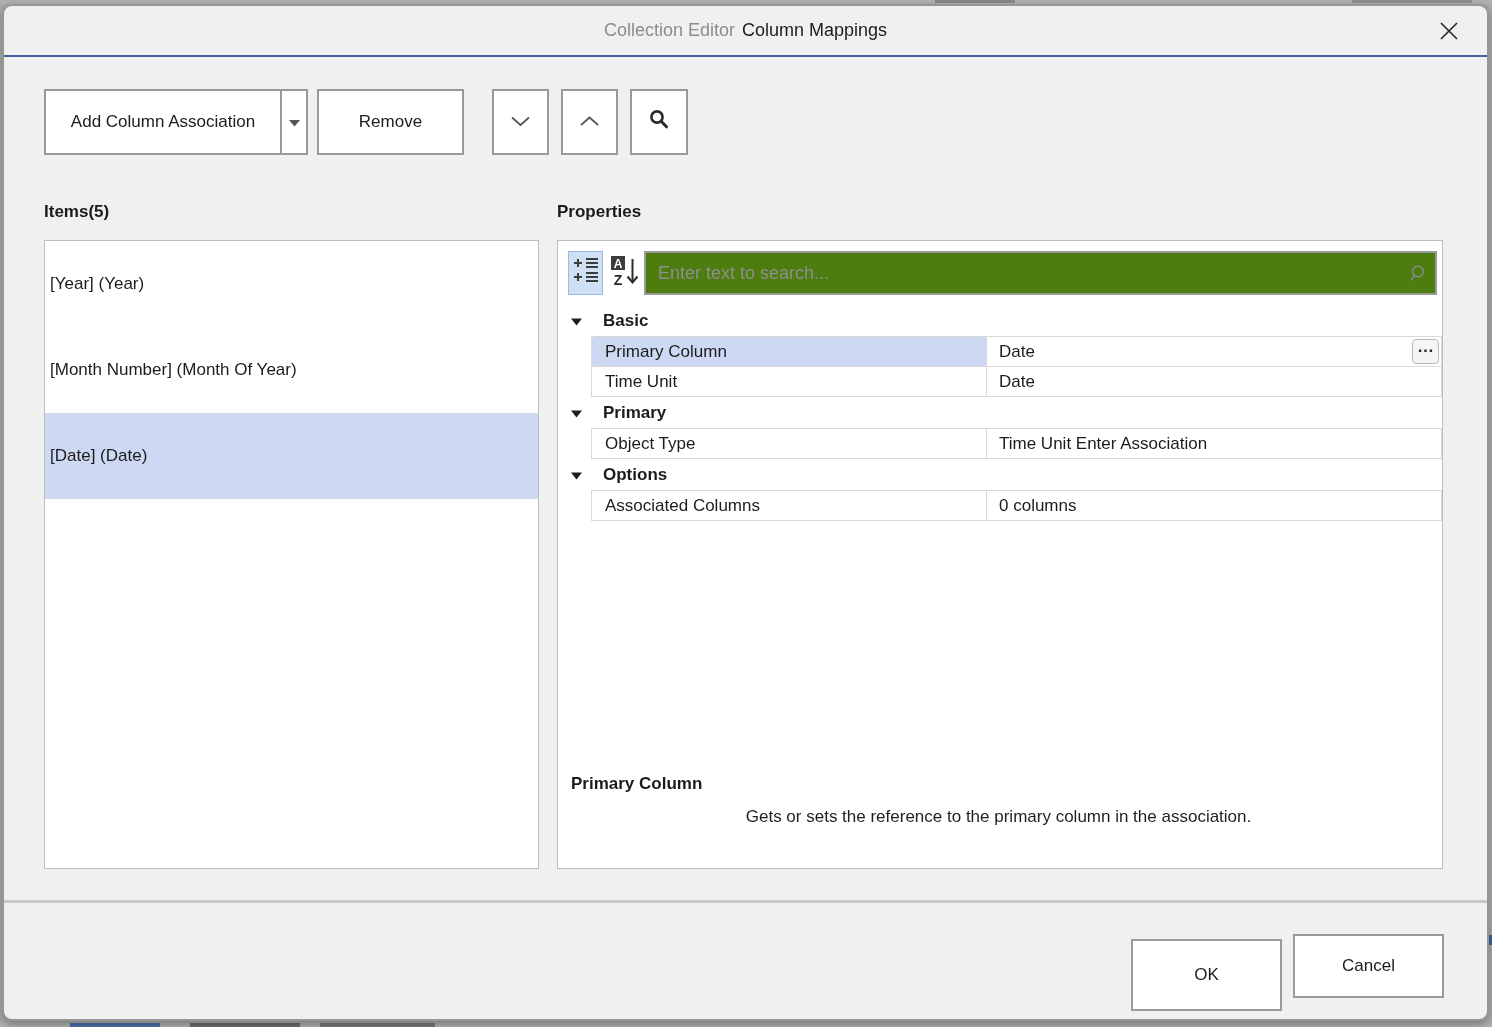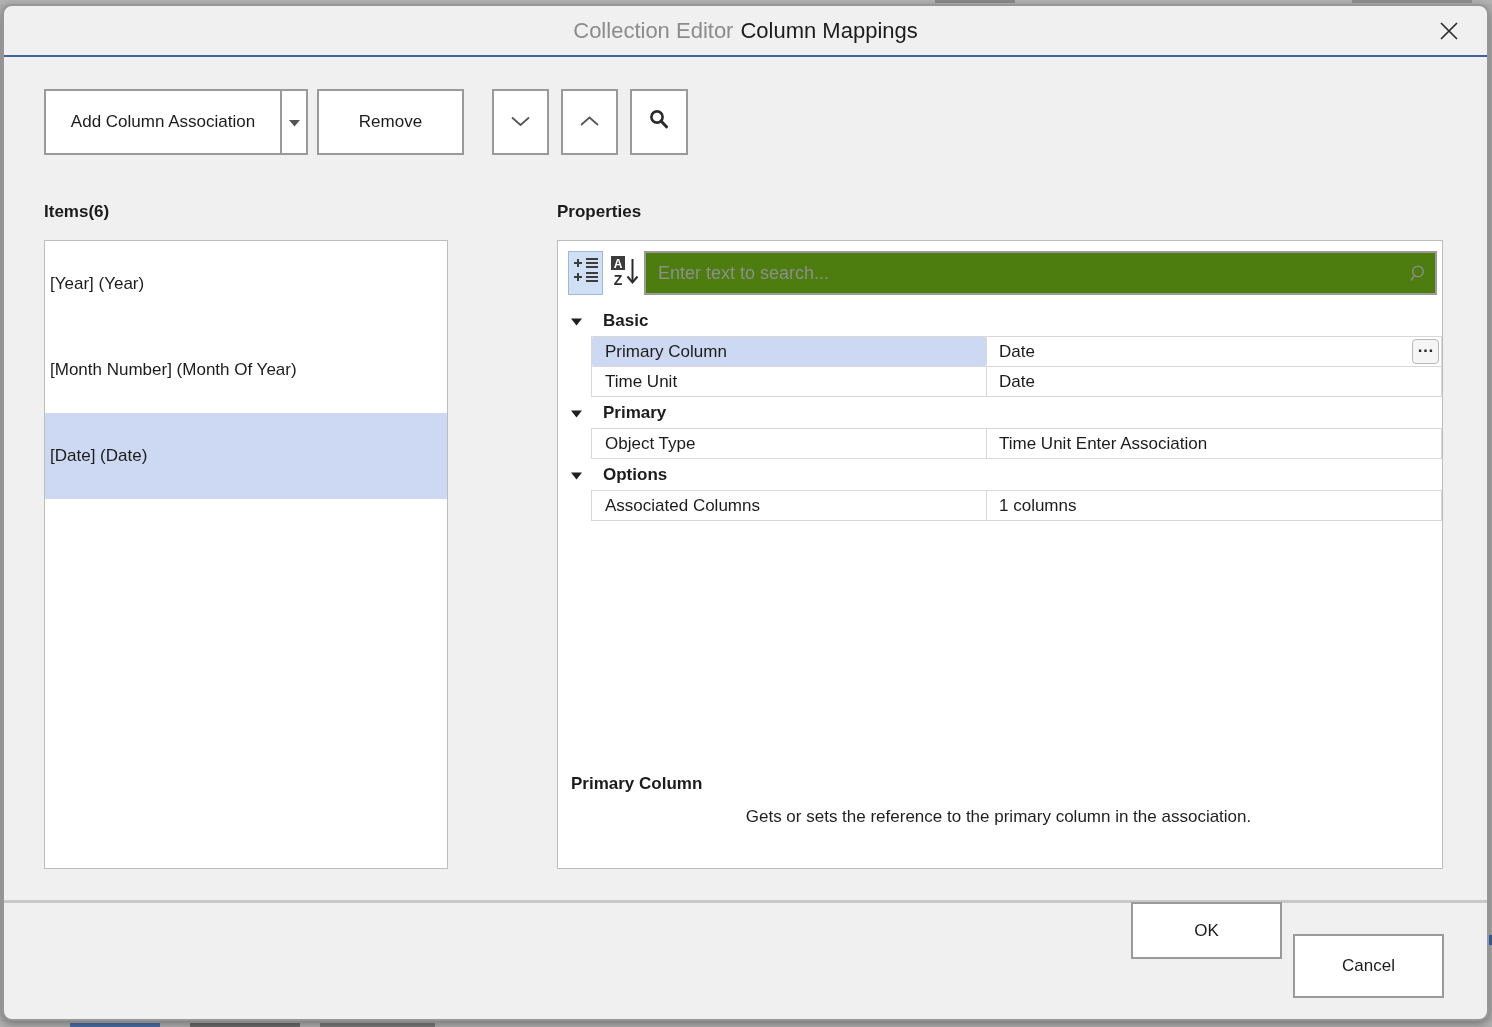--- a/index.html
+++ b/index.html
@@ -17,21 +17,21 @@
   .bg-right-frag { position:absolute; right:0; top:935px; width:3px; height:10px; background:#3f66a8; }
 
   
   .dialog { position:absolute; left:2px; top:4px; width:1487px; height:1017px;
     background:#f0f0f0; border:2px solid #979797; border-radius:10px;
     box-shadow:0 3px 10px rgba(0,0,0,.35); }
 
   .titlebar { position:absolute; left:0; top:0; width:100%; height:51px;
     border-bottom:2px solid #44619c; border-radius:8px 8px 0 0;
     display:flex; align-items:center; justify-content:center; }
-  .title { font-size:22px; }
+  .title { font-size:18px; }
   .title-prefix { color:#8c8c8c; margin-right:7px; }
   .title-main { color:#1c1c1c; }
   .close-btn { position:absolute; right:22px; top:11px; width:32px; height:32px;
     display:flex; align-items:center; justify-content:center; cursor:pointer; }
 
   
   .btn { position:absolute; top:83px; height:66px; background:#ffffff;
     border:2px solid #9a9a9a; font-family:"Liberation Sans",sans-serif;
     font-size:17px; color:#1c1c1c; display:flex; align-items:center; justify-content:center; cursor:pointer; }
   .btn-add       { left:40px;  width:238px; }
@@ -39,21 +39,21 @@
   .btn-remove    { left:313px; width:147px; }
   .btn-down      { left:488px; width:57px; }
   .btn-up        { left:557px; width:57px; }
   .btn-search    { left:626px; width:58px; }
 
   .panel-header { position:absolute; top:196px; font-size:17px; font-weight:bold; color:#1b1b1b; }
   .items-header { left:40px; }
   .props-header { left:553px; }
 
   
-  .items-list { position:absolute; left:40px; top:234px; width:404px; height:629px;
+  .items-list { position:absolute; left:40px; top:234px; width:495px; height:629px;
     background:#ffffff; border:1px solid #bdbdbd; overflow:hidden; }
   .list-item { height:86px; display:flex; align-items:center; padding-left:5px; font-size:17px; cursor:default; }
   .list-item.selected { background:#cdd9f2; }
 
   
   .props-panel { position:absolute; left:553px; top:234px; width:886px; height:629px;
     background:#ffffff; border:1px solid #bdbdbd; }
   .icon-toggle { position:absolute; top:10px; width:35px; height:44px;
     display:flex; align-items:center; justify-content:center; cursor:pointer; }
   .toggle-cat  { left:10px; background:#cfe0f5; border:1px solid #9db9de; }
@@ -78,21 +78,21 @@
     background:#f5f5f5; border:1px solid #b9b9b9; border-radius:4px;
     display:flex; align-items:center; justify-content:center;
     font-weight:bold; font-size:17px; padding-bottom:9px; color:#2b2b2b; cursor:pointer; }
 
   .desc { position:absolute; left:13px; top:533px; right:16px; }
   .desc-title { font-size:17px; font-weight:bold; margin-bottom:13px; }
   .desc-text { font-size:17px; color:#1f1f1f;text-align:center; }
 
   
   .footer-line { position:absolute; left:0; top:894px; width:100%; height:3px; background:#c8c8c8; }
-  .btn-ok     { top:896px; left:1127px; width:151px; height:57px; }
+  .btn-ok     { top:933px; left:1127px; width:151px; height:72px; }
   .btn-cancel { top:928px; left:1289px; width:151px; height:64px; }
 </style>
 </head>
 <body>
 
 <div class="screen">
   <div class="bg-top"></div>
   <div class="bg-bottom"></div>
   <div class="bg-right-frag"></div>
 
@@ -136,21 +136,21 @@
     </button>
     <button class="btn btn-search">
       <span>
         <svg width="24" height="24" viewBox="0 0 24 24">
             <circle cx="10" cy="9" r="5.6" stroke="#2b2b2b" stroke-width="2.6" fill="none"></circle>
             <line x1="14.2" y1="13.2" x2="19.5" y2="18.8" stroke="#2b2b2b" stroke-width="3" stroke-linecap="round"></line>
           </svg>
       </span>
     </button>
 
-    <div class="panel-header items-header">Items(6)</div>
+    <div class="panel-header items-header">Items(5)</div>
     <div class="panel-header props-header">Properties</div>
 
     <div class="items-list">
       <div class="list-item">[Year] (Year)</div>
       <div class="list-item">[Month Number] (Month Of Year)</div>
       <div class="list-item selected">[Date] (Date)</div>
     </div>
 
     <div class="props-panel">
 
@@ -224,21 +224,21 @@
           <span>
             <svg width="11" height="8" viewBox="0 0 11 8">
                 <polygon points="0,0.5 11,0.5 5.5,7.5" fill="#1f1f1f"></polygon>
               </svg>
           </span>
           <span>Options</span>
         </div>
         <div class="prop-row">
           <div class="cell-name">Associated Columns</div>
           <div class="cell-value">
-            <span>1 columns</span>
+            <span>0 columns</span>
           </div>
         </div>
 
       </div>
 
       <div class="desc">
         <div class="desc-title">Primary Column</div>
         <div class="desc-text">Gets or sets the reference to the primary column in the association.</div>
       </div>
     </div>

